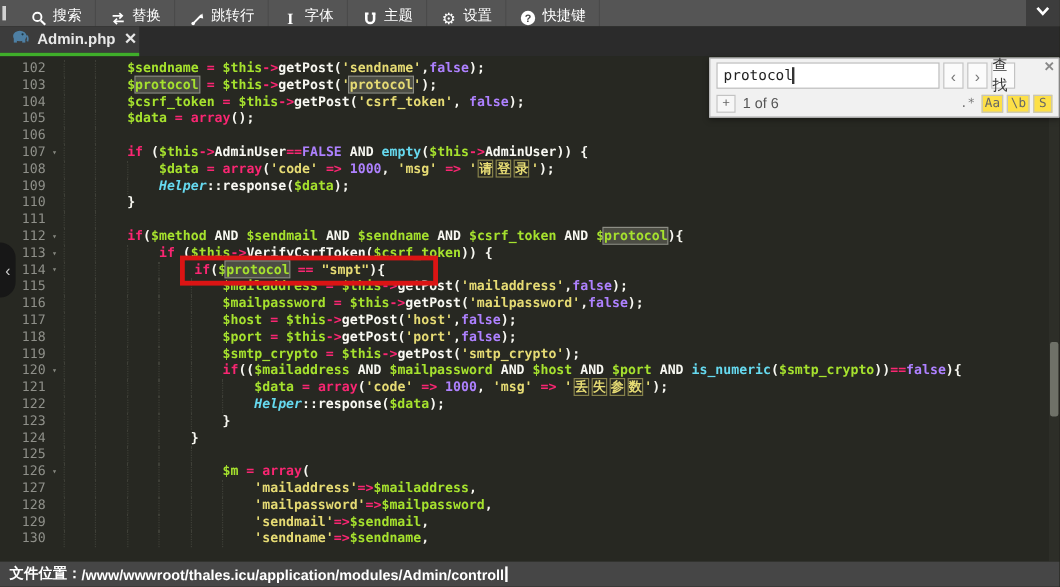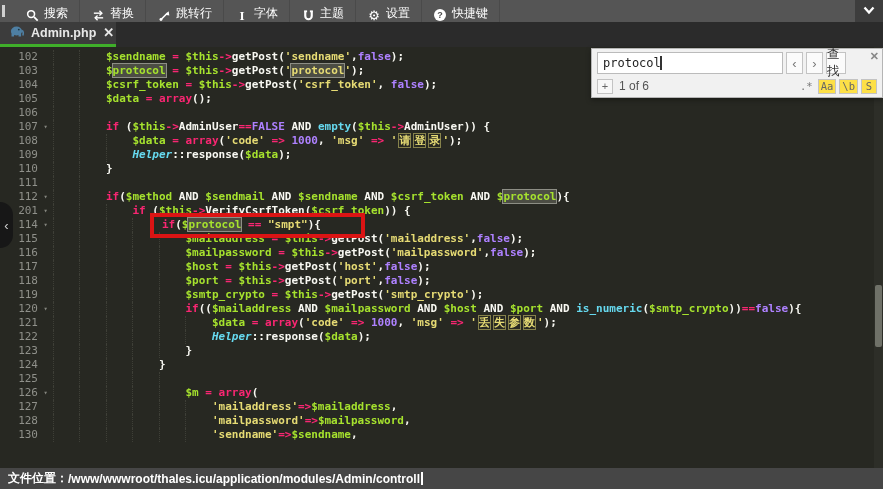--- a/index.html
+++ b/index.html
@@ -224,21 +224,21 @@
           <span class="ln">111</span>
           <span class="fold"></span>
           <span class="codetext"><span class="ind"></span><span class="ind"></span></span>
         </div>
         <div class="line">
           <span class="ln">112</span>
           <span class="fold">▾</span>
           <span class="codetext"><span class="ind"></span><span class="ind"></span><span class="k">if</span><span class="p">(</span><span class="v">$method</span><span class="p"> </span><span class="a">AND</span><span class="p"> </span><span class="v">$sendmail</span><span class="p"> </span><span class="a">AND</span><span class="p"> </span><span class="v">$sendname</span><span class="p"> </span><span class="a">AND</span><span class="p"> </span><span class="v">$csrf_token</span><span class="p"> </span><span class="a">AND</span><span class="p"> </span><span class="v">$</span><span class="v h">protocol</span><span class="p">){</span></span>
         </div>
         <div class="line">
-          <span class="ln">201</span>
+          <span class="ln">113</span>
           <span class="fold">▾</span>
           <span class="codetext"><span class="ind"></span><span class="ind"></span><span class="ind"></span><span class="k">if</span><span class="p"> (</span><span class="v">$this</span><span class="k">-&gt;</span><span class="p">VerifyCsrfToken</span><span class="p">(</span><span class="v">$csrf_token</span><span class="p">)) {</span></span>
         </div>
         <div class="line">
           <span class="ln">114</span>
           <span class="fold">▾</span>
           <span class="codetext"><span class="ind"></span><span class="ind"></span><span class="ind"></span><span class="ind"></span><span class="redbox"><span class="k">if</span><span class="p">(</span><span class="v">$</span><span class="v h">protocol</span><span class="p"> </span><span class="k">==</span><span class="p"> </span><span class="s">"smpt"</span><span class="p">){</span></span></span>
         </div>
         <div class="line">
           <span class="ln">115</span>
@@ -302,20 +302,25 @@
         </div>
         <div class="line">
           <span class="ln">127</span>
           <span class="fold"></span>
           <span class="codetext"><span class="ind"></span><span class="ind"></span><span class="ind"></span><span class="ind"></span><span class="ind"></span><span class="ind"></span><span class="s">'mailaddress'</span><span class="k">=&gt;</span><span class="v">$mailaddress</span><span class="p">,</span></span>
         </div>
         <div class="line">
           <span class="ln">128</span>
           <span class="fold"></span>
           <span class="codetext"><span class="ind"></span><span class="ind"></span><span class="ind"></span><span class="ind"></span><span class="ind"></span><span class="ind"></span><span class="s">'mailpassword'</span><span class="k">=&gt;</span><span class="v">$mailpassword</span><span class="p">,</span></span>
+        </div>
+        <div class="line">
+          <span class="ln">129</span>
+          <span class="fold"></span>
+          <span class="codetext"><span class="ind"></span><span class="ind"></span><span class="ind"></span><span class="ind"></span><span class="ind"></span><span class="ind"></span><span class="s">'sendmail'</span><span class="k">=&gt;</span><span class="v">$sendmail</span><span class="p">,</span></span>
         </div>
         <div class="line">
           <span class="ln">130</span>
           <span class="fold"></span>
           <span class="codetext"><span class="ind"></span><span class="ind"></span><span class="ind"></span><span class="ind"></span><span class="ind"></span><span class="ind"></span><span class="s">'sendname'</span><span class="k">=&gt;</span><span class="v">$sendname</span><span class="p">,</span></span>
         </div>
       </div>
     <div class="collapse-handle">‹</div>
     <div class="scroll-track"></div>
     <div class="scroll-thumb"></div>

